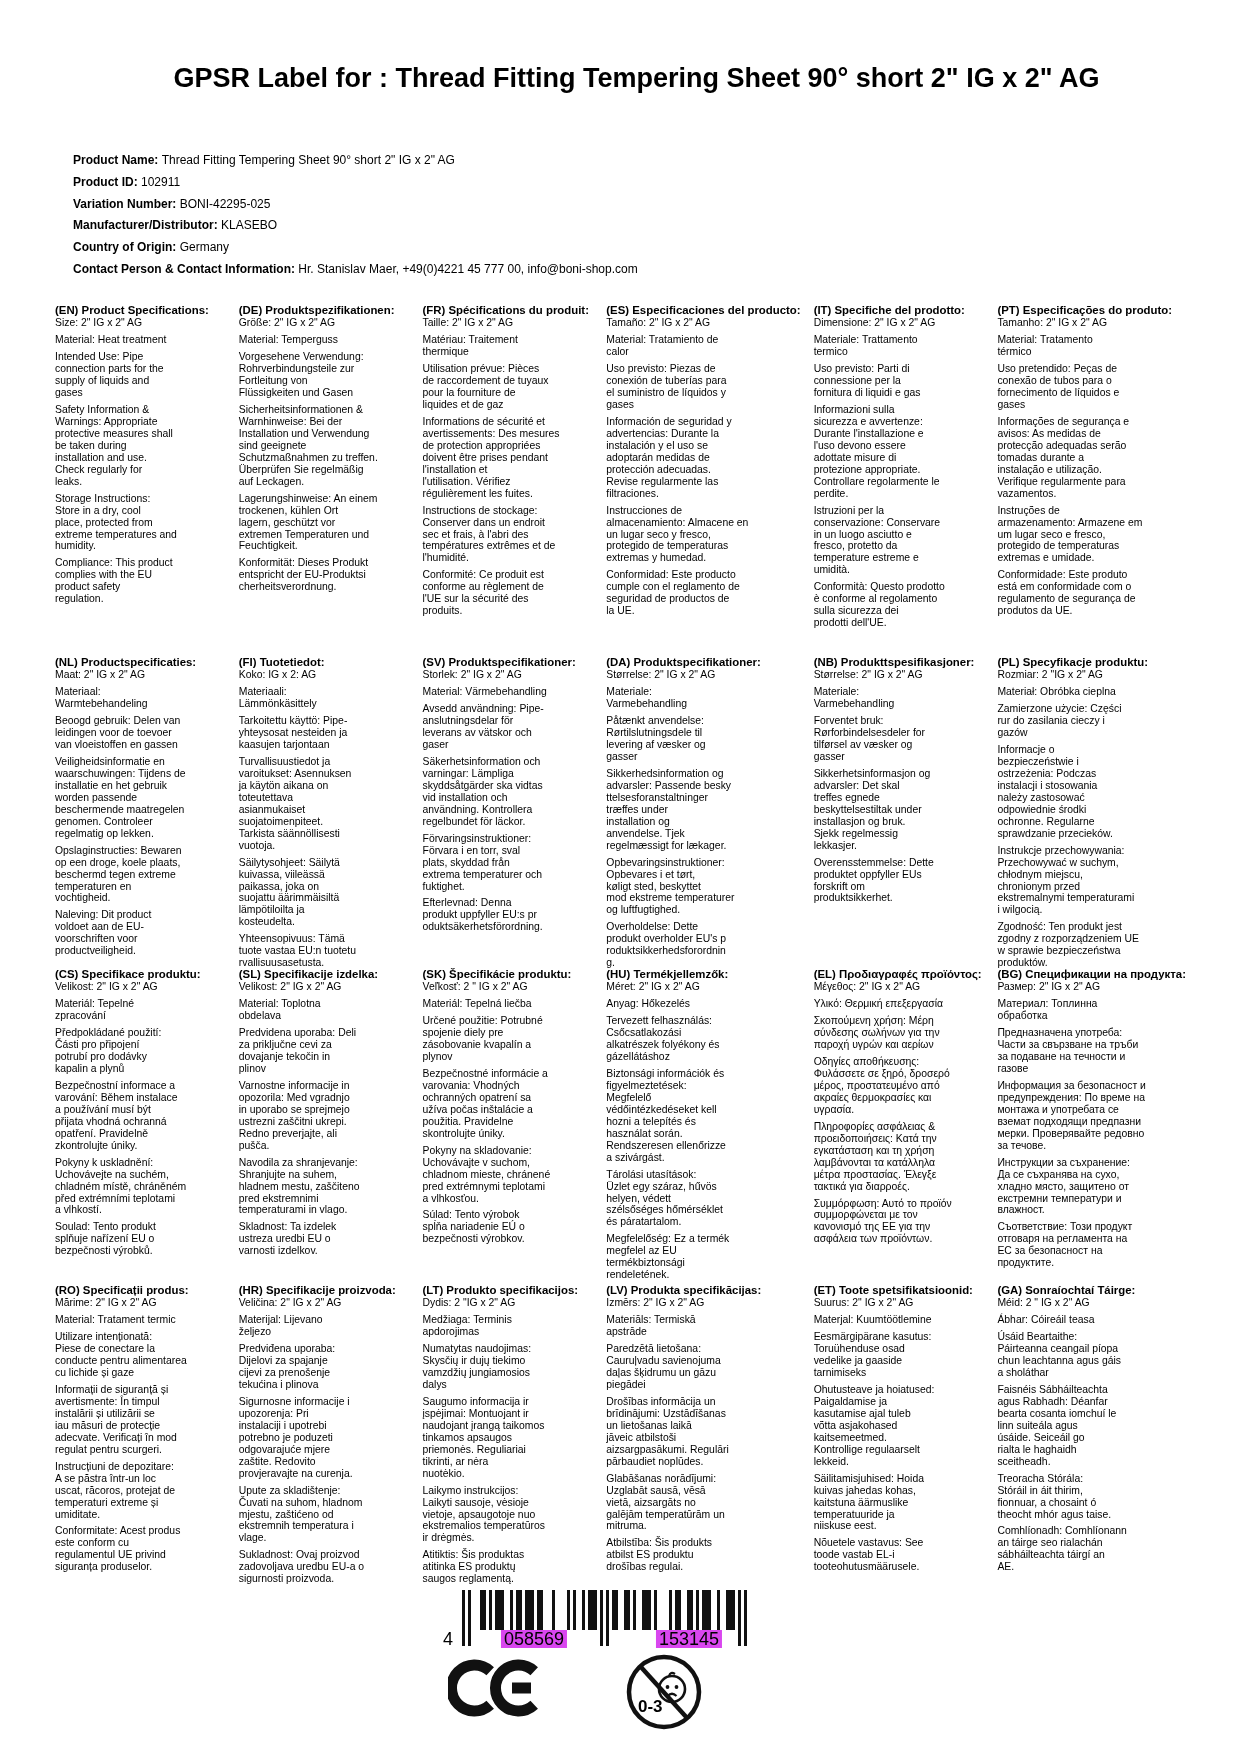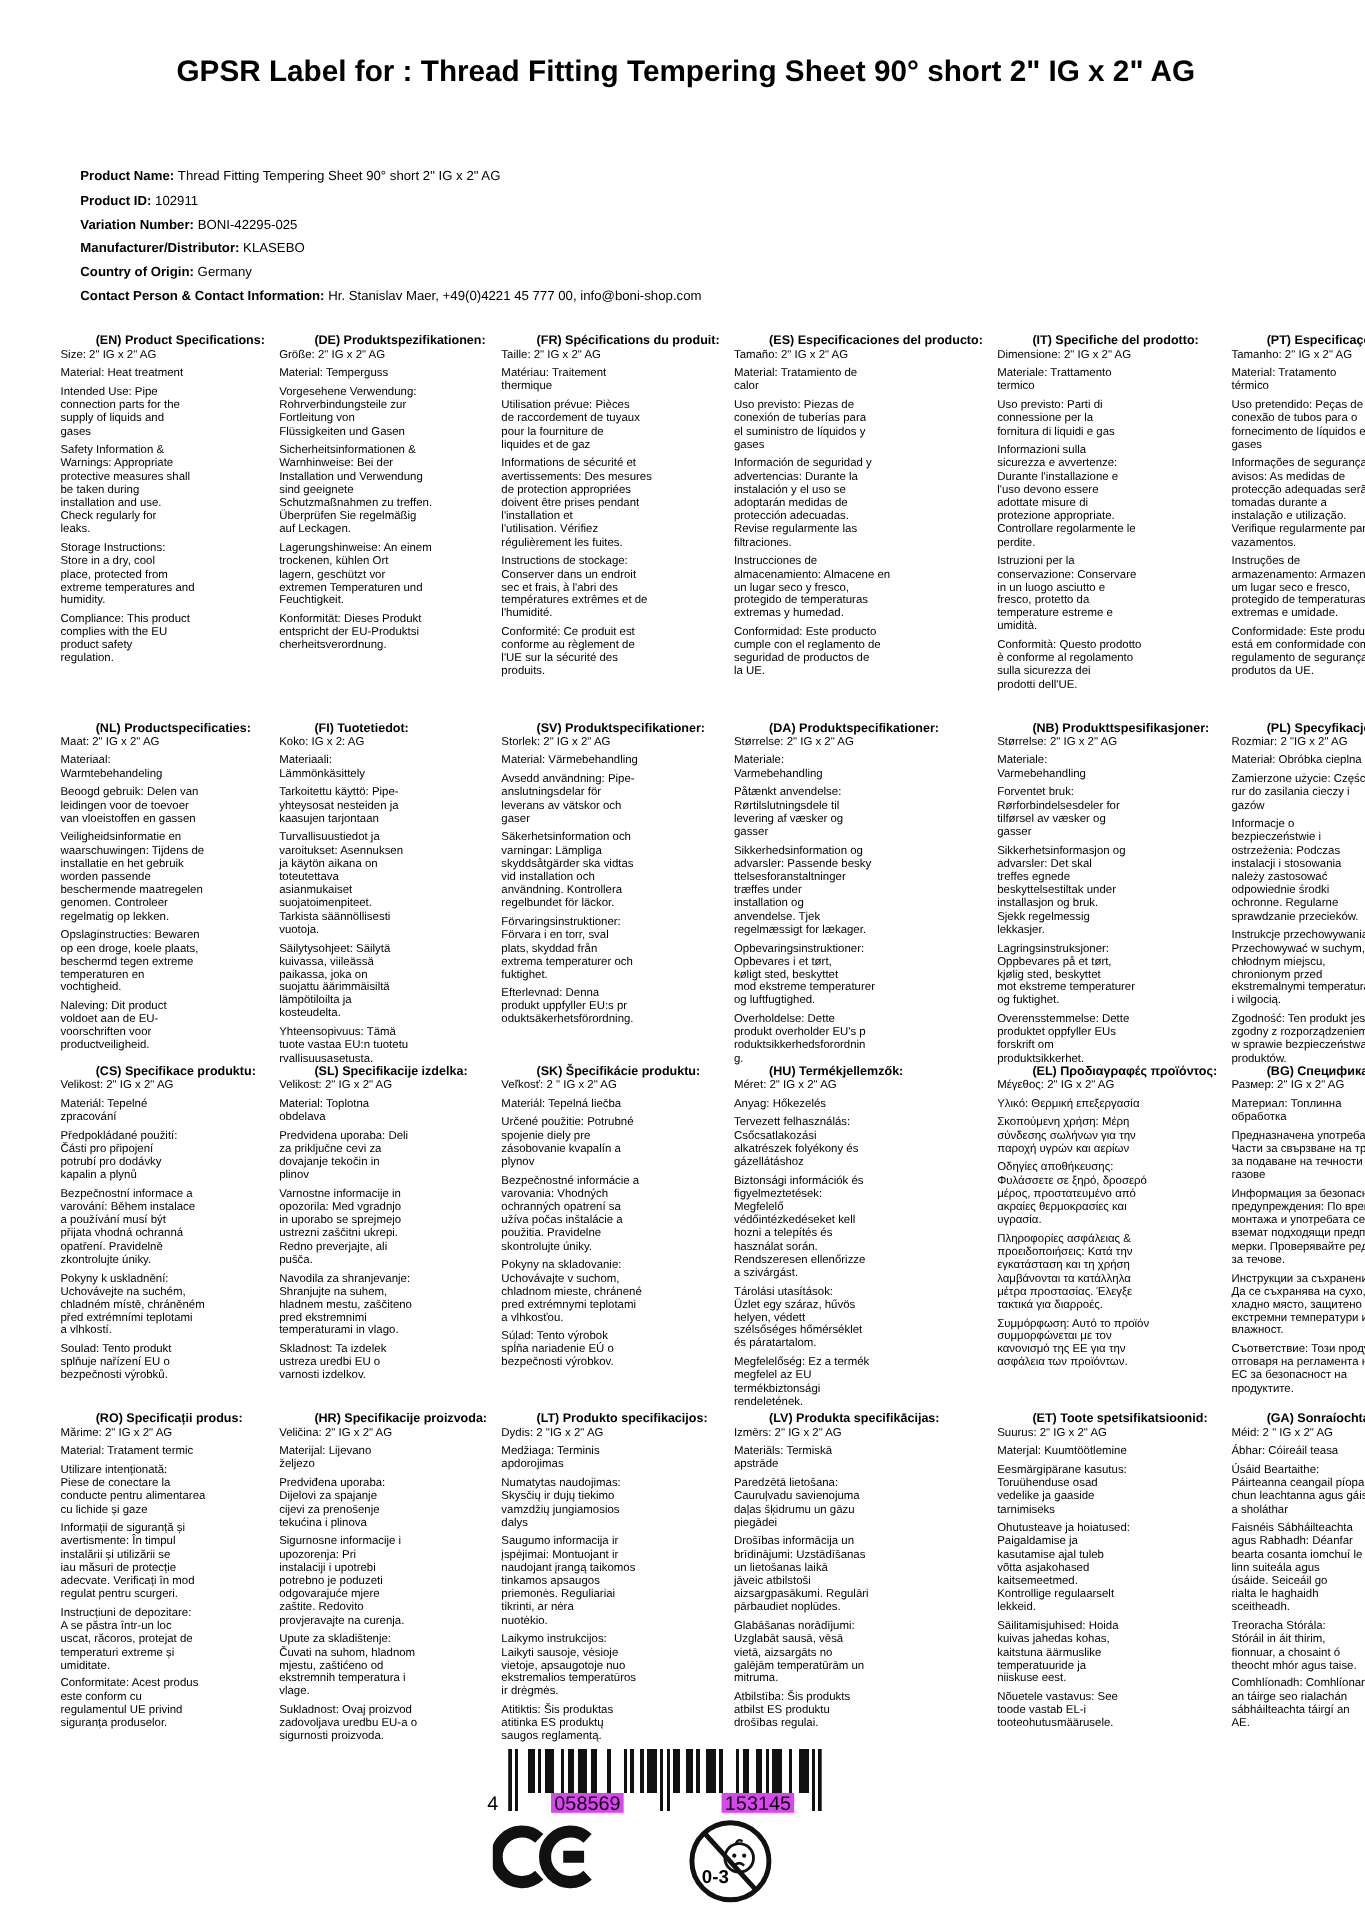--- a/index.html
+++ b/index.html
@@ -1,26 +1,26 @@
 <!DOCTYPE html>
 <html><head>
 <meta charset="utf-8">
 <style>
   html,body{margin:0;padding:0;background:#fff;}
   .page{position:relative;width:1241px;height:1754px;background:#fff;overflow:hidden;
         font-family:"Liberation Sans","DejaVu Sans",sans-serif;color:#000;}
   .title{position:absolute;top:44px;left:50%;transform:translateX(-50%);width:940px;
-         margin:3px;text-align:center;font-size:27px;font-weight:bold;line-height:1.4;}
+         margin:16px;text-align:center;font-size:27px;font-weight:bold;line-height:1.4;}
   .product-info{position:absolute;left:73px;top:150px;font-size:12px;line-height:21.8px;}
   .pi-row b{font-weight:bold;}
   .spec-grid{position:absolute;left:55px;top:303px;width:1131px;display:grid;
              grid-template-columns:repeat(6,1fr);column-gap:13px;
              grid-template-rows:352px 312px 316px auto;align-items:start;}
   .spec-block{overflow:visible;}
-  .spec-header{font-weight:bold;font-size:11.4px;line-height:1.25;white-space:nowrap;margin-left:32px;}
+  .spec-header{font-weight:bold;font-size:11.4px;line-height:1.25;white-space:nowrap;}
   .spec-block p{margin:0 0 5px 0;font-size:10.4px;line-height:1.15;white-space:pre-line;}
   .barcode{position:absolute;left:462px;top:1590px;width:285px;height:78px;}
   .barcode svg{position:absolute;left:0;top:0;}
   .bc-digit{position:absolute;font-size:18px;line-height:18px;background:#d946ef;padding:0 3px;}
   .bc-lead{left:-22px;top:40px;background:transparent;}
   .bc-g1{left:72px;top:40px;transform:translateX(-50%);}
   .bc-g2{left:227px;top:40px;transform:translateX(-50%);}
   .ce-mark{position:absolute;left:448px;top:1658px;}
   .age-mark{position:absolute;left:624px;top:1652px;}
   .age-label{position:absolute;left:14px;top:45px;font-size:17px;font-weight:bold;}
@@ -305,25 +305,20 @@
 Rørforbindelsesdeler for
 tilførsel av væsker og
 gasser</p>
         <p>Sikkerhetsinformasjon og
 advarsler: Det skal
 treffes egnede
 beskyttelsestiltak under
 installasjon og bruk.
 Sjekk regelmessig
 lekkasjer.</p>
-        <p>Lagringsinstruksjoner:
-Oppbevares på et tørt,
-kjølig sted, beskyttet
-mot ekstreme temperaturer
-og fuktighet.</p>
         <p>Overensstemmelse: Dette
 produktet oppfyller EUs
 forskrift om
 produktsikkerhet.</p>
       </div>
       <div class="spec-block">
         <div class="spec-header">(PL) Specyfikacje produktu:</div>
         <p>Rozmiar: 2 "IG x 2" AG</p>
         <p>Materiał: Obróbka cieplna</p>
         <p>Zamierzone użycie: Części

